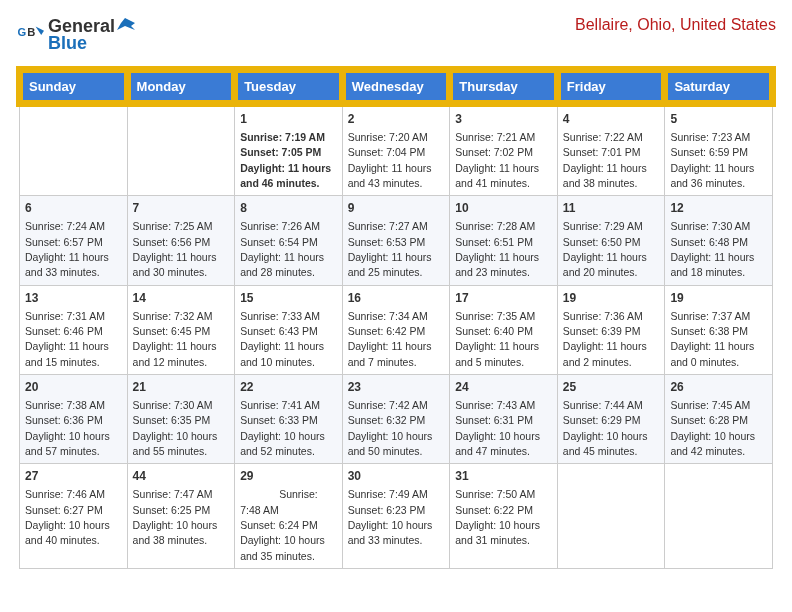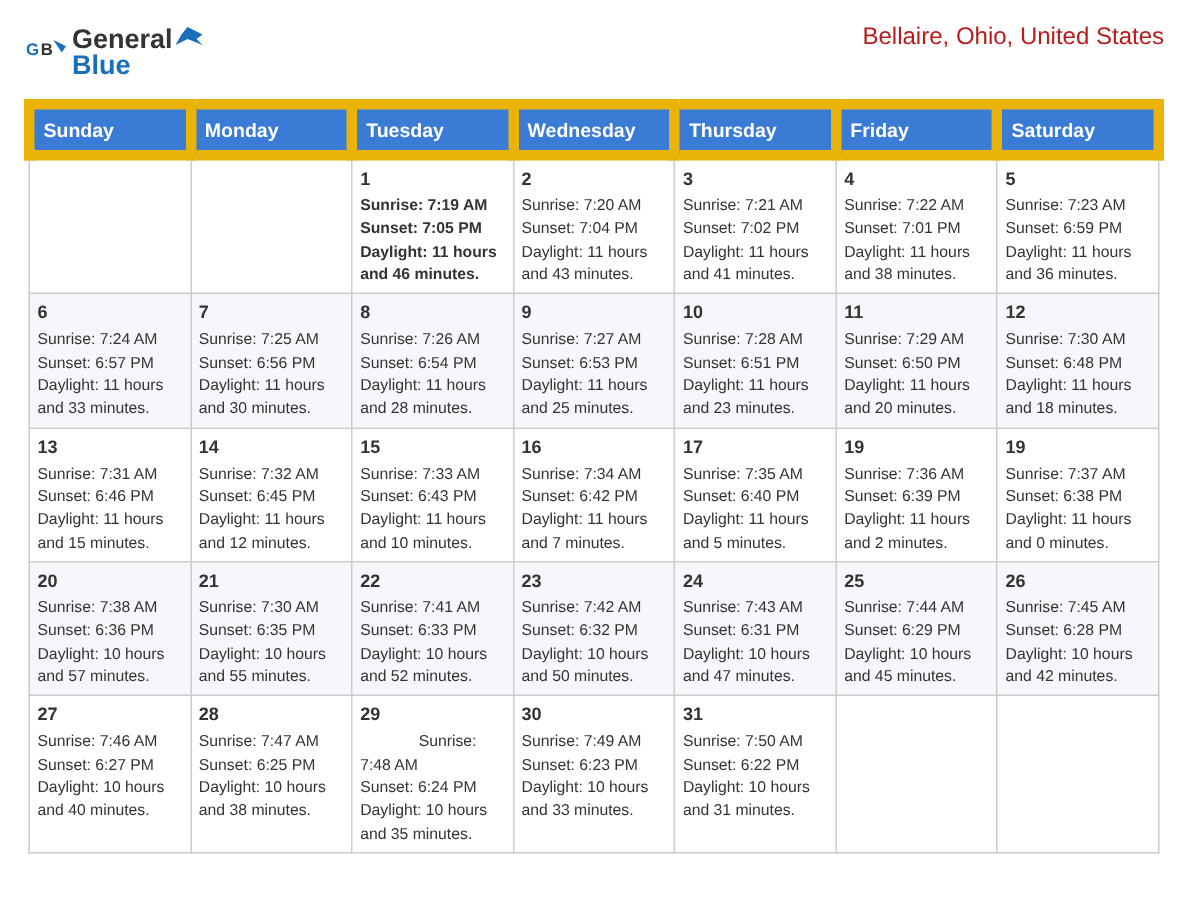--- a/index.html
+++ b/index.html
@@ -203,21 +203,21 @@
 Sunset: 6:29 PM
 Daylight: 10 hours and 45 minutes.</span></td>
         <td><span class="day-number">26</span><span class="day-info" style="white-space: pre-line;">Sunrise: 7:45 AM
 Sunset: 6:28 PM
 Daylight: 10 hours and 42 minutes.</span></td>
       </tr>
       <tr>
         <td><span class="day-number">27</span><span class="day-info" style="white-space: pre-line;">Sunrise: 7:46 AM
 Sunset: 6:27 PM
 Daylight: 10 hours and 40 minutes.</span></td>
-        <td><span class="day-number">28</span><span class="day-info" style="white-space: pre-line;">Sunrise: 7:47 AM
+        <td><span class="day-number">44</span><span class="day-info" style="white-space: pre-line;">Sunrise: 7:47 AM
 Sunset: 6:25 PM
 Daylight: 10 hours and 38 minutes.</span></td>
         <td><span class="day-number">29</span><span class="day-info" style="white-space: pre-line; margin-left: 39px;">Sunrise: 7:48 AM
 Sunset: 6:24 PM
 Daylight: 10 hours and 35 minutes.</span></td>
         <td><span class="day-number">30</span><span class="day-info" style="white-space: pre-line;">Sunrise: 7:49 AM
 Sunset: 6:23 PM
 Daylight: 10 hours and 33 minutes.</span></td>
         <td><span class="day-number">31</span><span class="day-info" style="white-space: pre-line;">Sunrise: 7:50 AM
 Sunset: 6:22 PM

